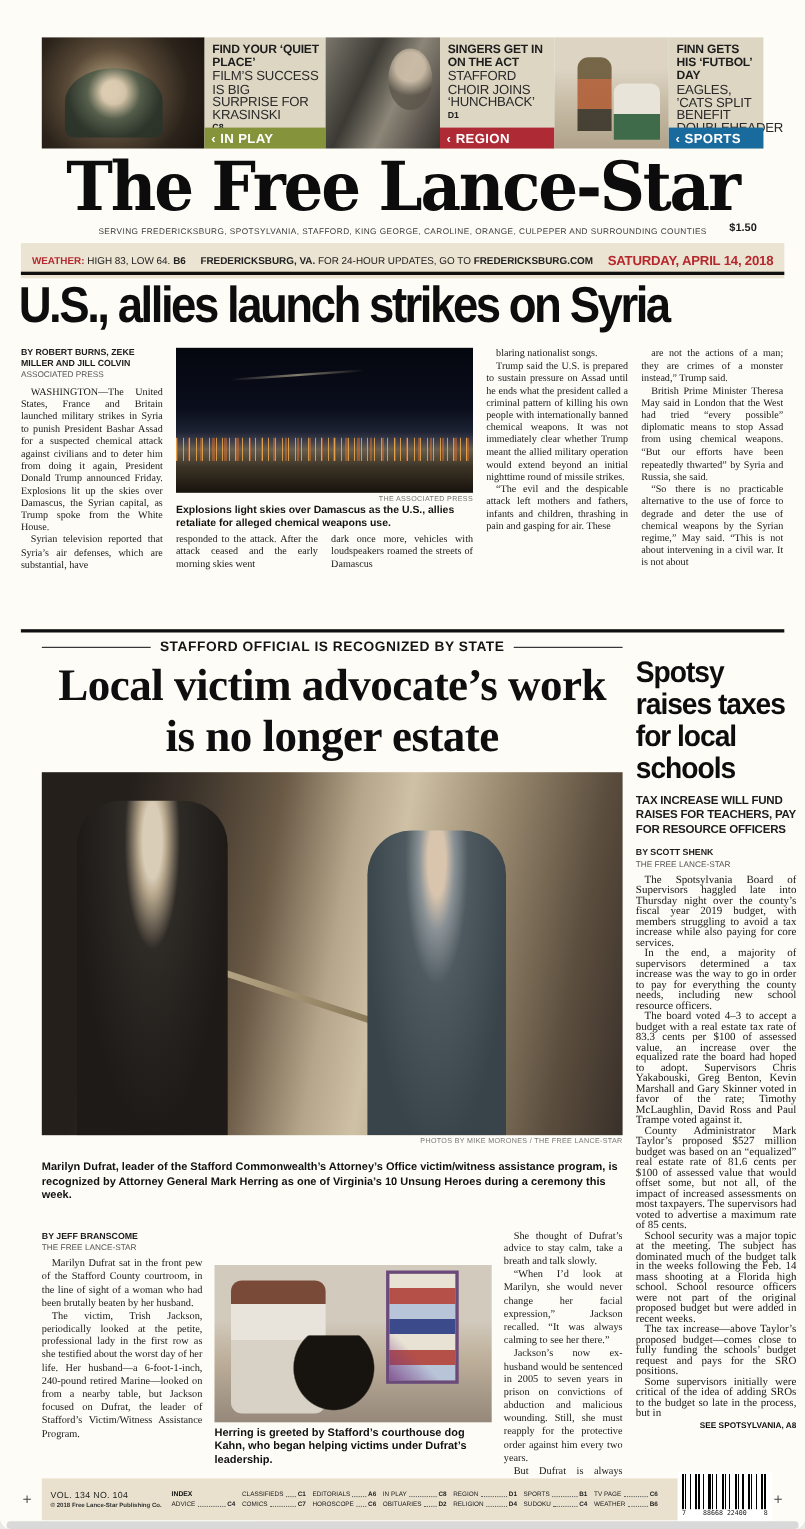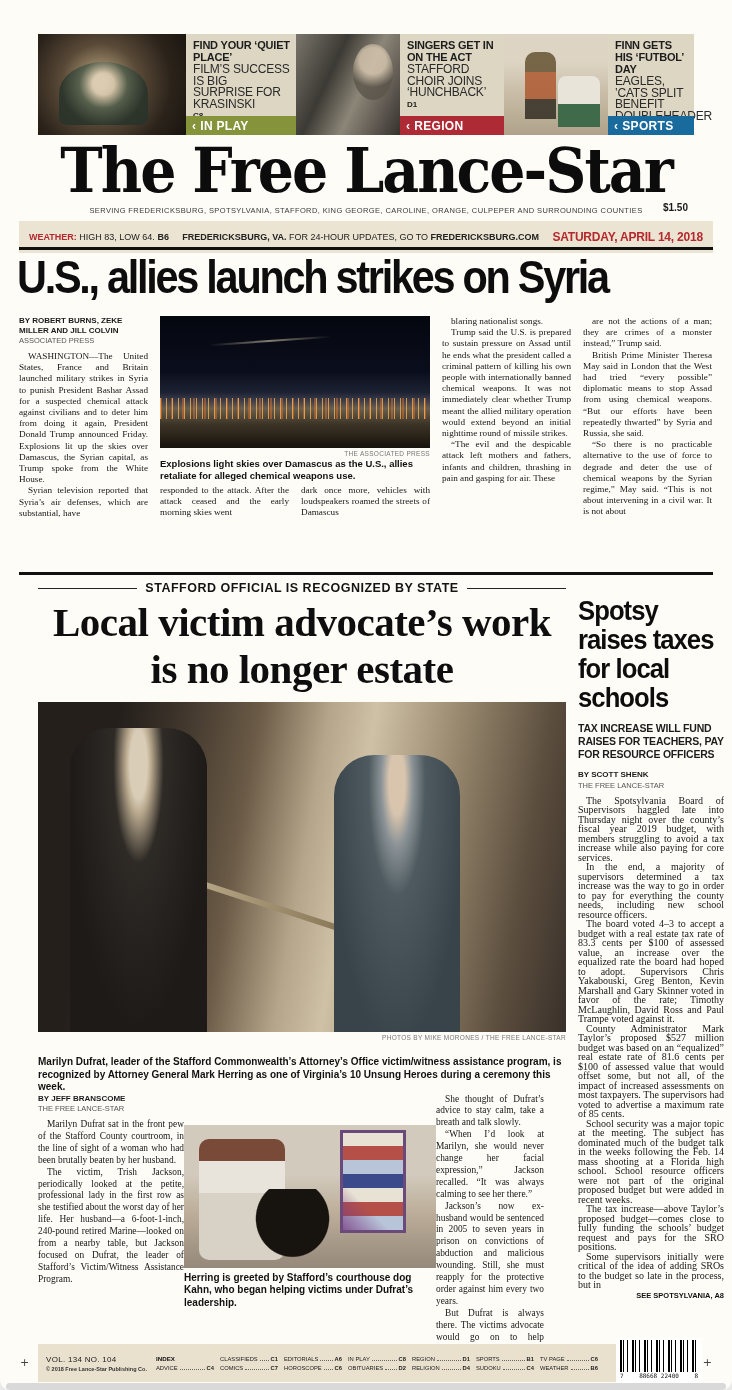--- a/index.html
+++ b/index.html
@@ -89,21 +89,21 @@
   .ph-handshake { position:relative; width:528px; height:330px; margin-top:9px; overflow:hidden;
     background:linear-gradient(100deg,#241f1b 0 14%,#3c332a 24%,#6a5a46 38%,#b5a58a 50%,#cfc1a6 58%,#9a8a70 72%,#5c4e3e 88%,#39302a 100%); }
   .ph-handshake .rail { position:absolute; left:8%; top:55%; width:50%; height:6px; transform:rotate(18deg);
     background:linear-gradient(90deg,#d8c9a8, #8a7a5a); border-radius:3px; }
   .ph-handshake .fig-l { position:absolute; left:6%; top:8%; width:26%; height:92%;
     background:radial-gradient(ellipse at 50% 12%, #d9cdb8 0 9%, #b9a98e 13%, #2e2a26 26%, #1d1a17 70%); border-radius:40px 40px 0 0; }
   .ph-handshake .fig-r { position:absolute; left:56%; top:16%; width:24%; height:84%;
     background:radial-gradient(ellipse at 50% 10%, #d9c5ae 0 9%, #8a9296 18%, #4e5a60 32%, #39444a 75%); border-radius:40px 40px 0 0; }
   .award-credit { font-family:"Liberation Sans",sans-serif; font-size:6.5px; color:#777; text-align:right; margin-top:2px; letter-spacing:0.3px; }
   .award-caption { font-family:"Liberation Sans",sans-serif; font-weight:bold; font-size:10px; line-height:12.5px; color:#111; margin-top:15px; }
-  .award-cols { display:flex; margin-top:0; height:262px; overflow:hidden; }
+  .award-cols { display:flex; gap:11px; margin-top:25px; height:262px; overflow:hidden; }
   .a-col1 { flex:0 0 146px; width:146px; }
   .a-mid { flex:0 0 252px; width:252px; padding-top:31px; }
   .a-col3 { flex:0 0 108px; width:108px; }
   .award .bodytext2 p { font-size:9.4px; line-height:11.9px; text-align:justify; text-indent:9px; color:#161616; }
   .ph-dog { position:relative; width:252px; height:143px; overflow:hidden;
     background:linear-gradient(180deg,#d2cabd 0 35%,#bdaf9a 60%,#96887a); }
   .ph-dog .quilt { position:absolute; right:12%; top:4%; width:26%; height:72%;
     background:
       linear-gradient(45deg, rgba(120,60,130,.8), rgba(120,60,130,0) 30%),
       repeating-linear-gradient(0deg,#b8c4d8 0 14px, #b55048 14px 28px, #e8e2d4 28px 42px, #3a4a8a 42px 56px);

